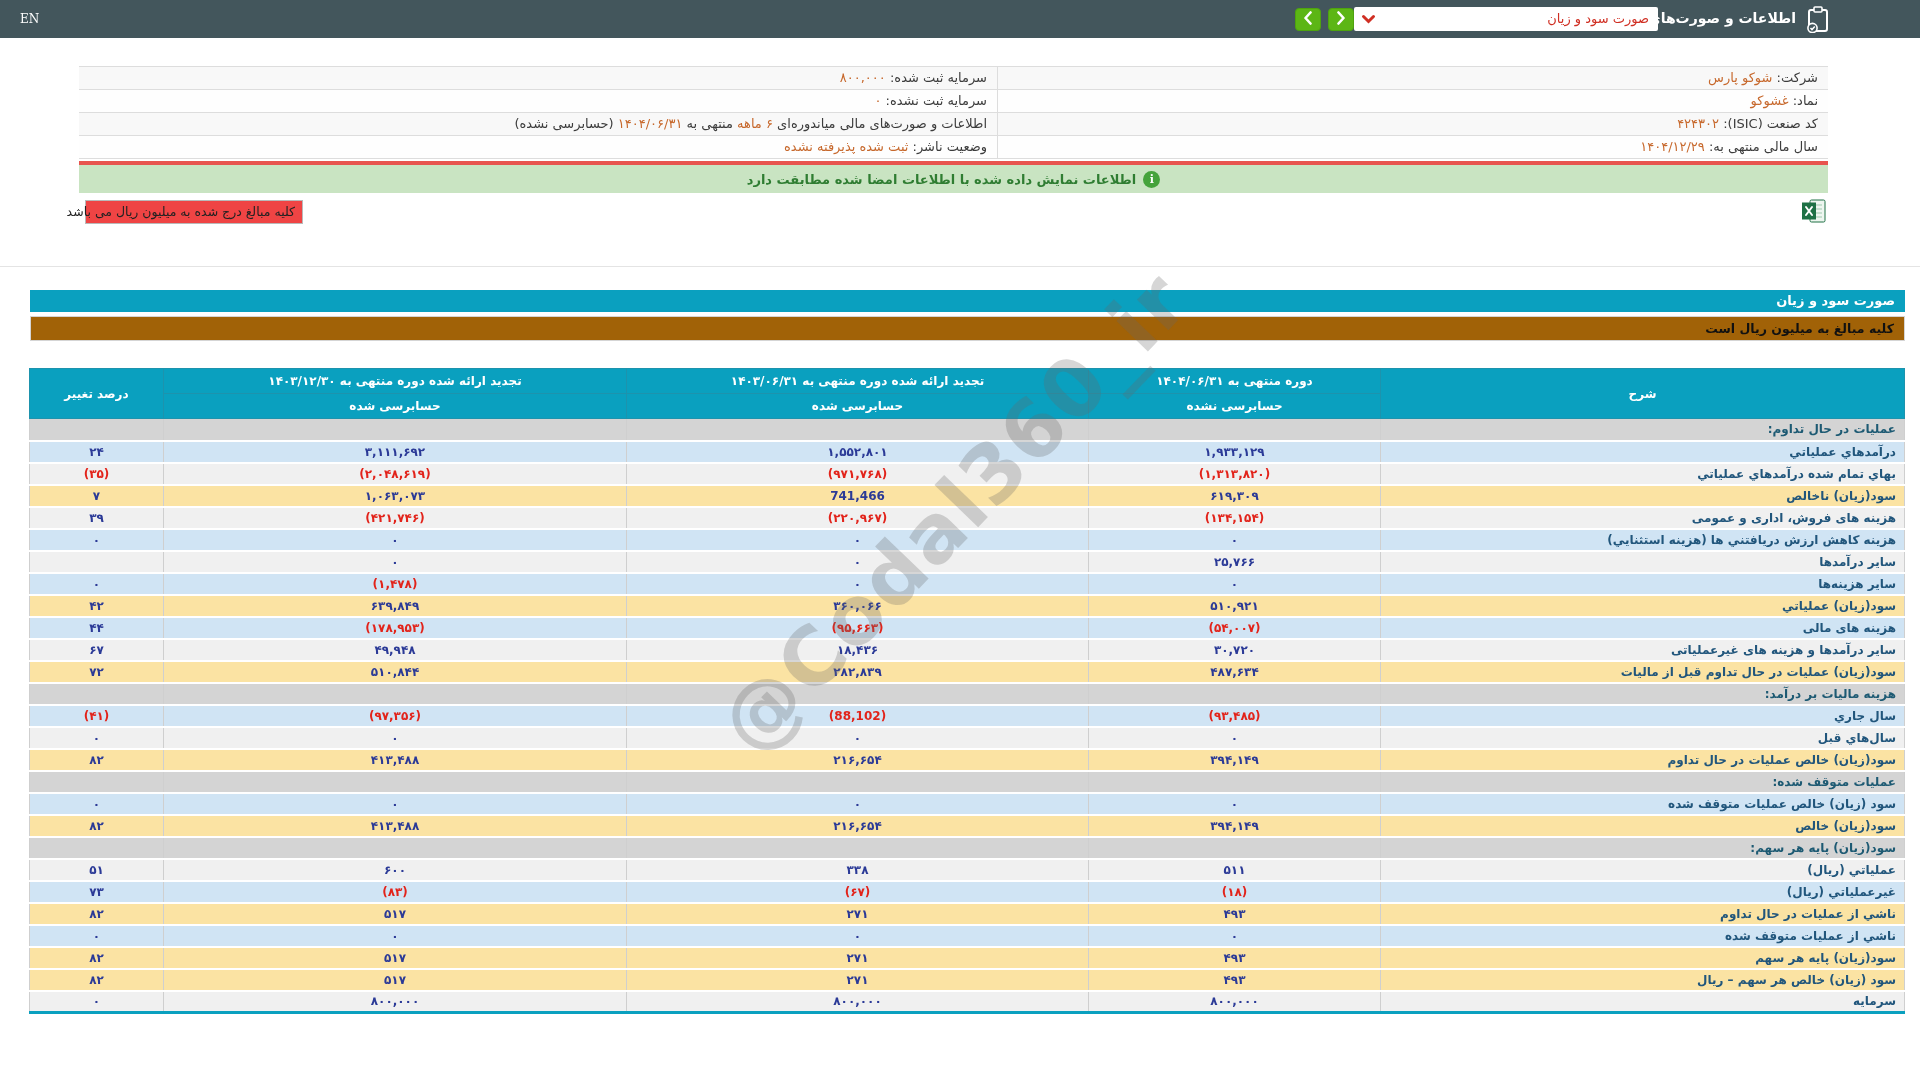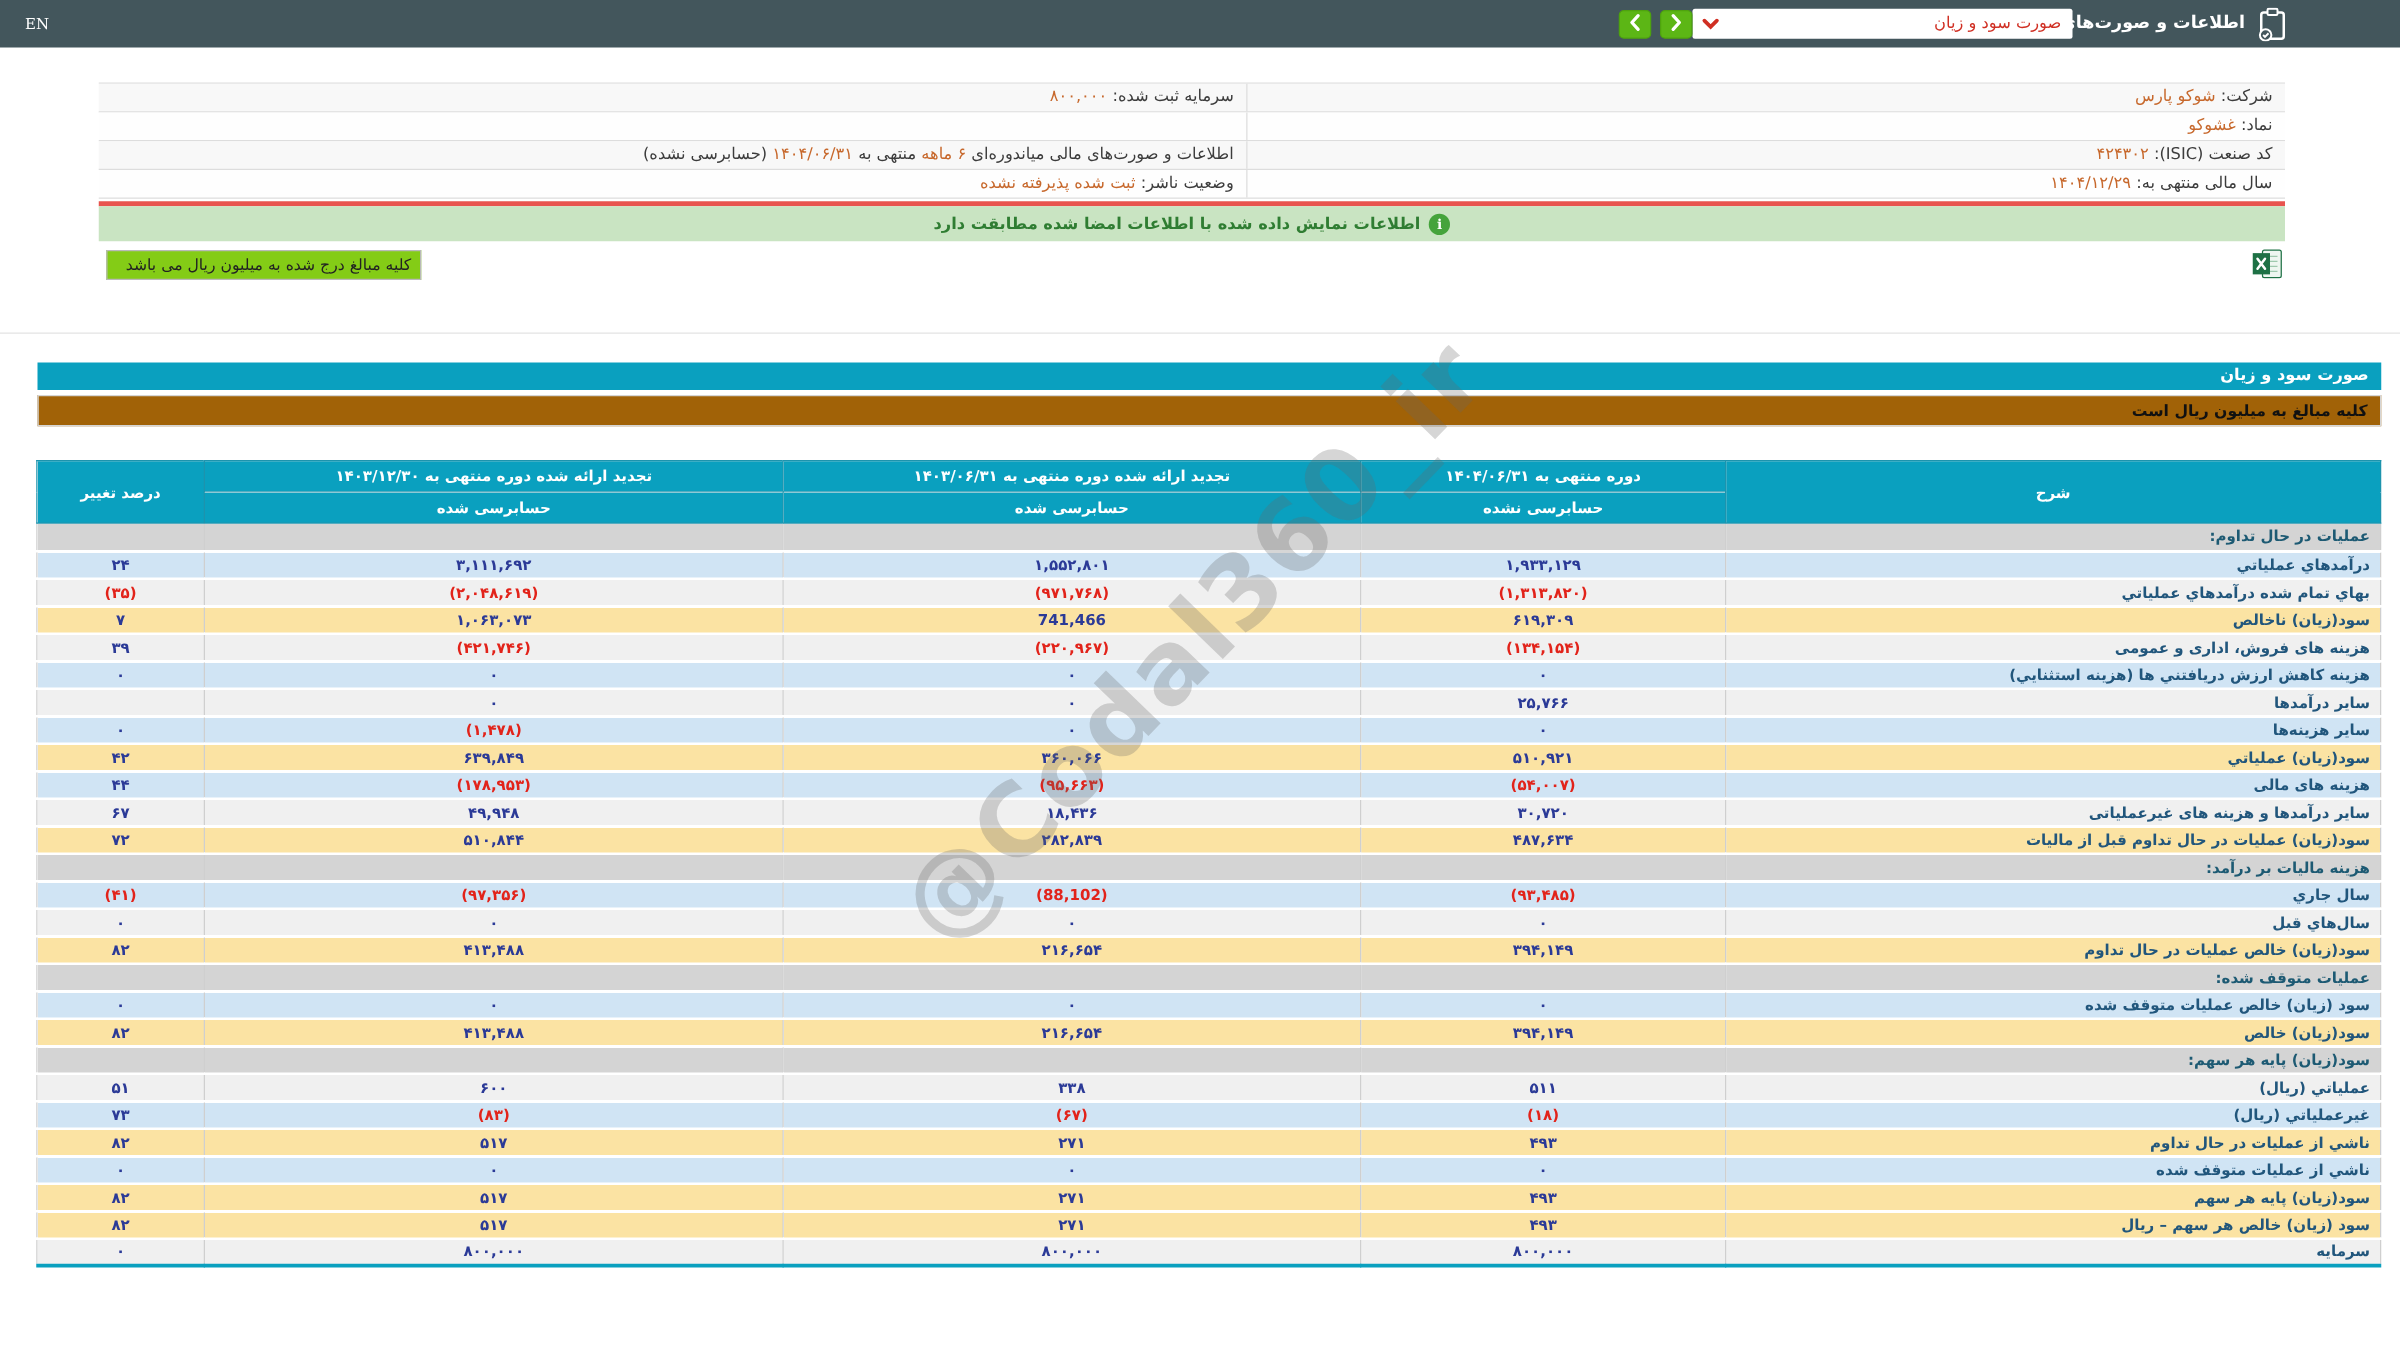--- a/index.html
+++ b/index.html
@@ -29,21 +29,21 @@
   .ilbl { color:#3c3c3c; }
   .ival { color:#c7682c; }
 
   
   .redline { position:absolute; right:92px; left:79px; top:161px; height:4px; background:#e8544e; }
   .banner { position:absolute; right:92px; left:79px; top:165px; height:28px; background:#c9e4c2; display:flex; align-items:center; justify-content:center; gap:7px; }
   .banner-text { color:#2f7d32; font-weight:bold; font-size:13px; }
   .info-icon { width:17px; height:17px; border-radius:50%; background:#45a33c; color:#fff; font-size:11px; font-weight:bold; display:flex; align-items:center; justify-content:center; font-family:"DejaVu Serif", serif; }
 
   
-  .amounts-note { position:absolute; left:85px; top:200px; width:252px; height:24px; line-height:22px; background:#84cc16; border:1px solid #b9b9b9; font-size:12.5px; color:#222; padding:0 7px; text-align:right; white-space:nowrap; }
+  .amounts-note { position:absolute; left:85px; top:200px; width:218px; height:24px; line-height:22px; background:#ef4444; border:1px solid #b9b9b9; font-size:12.5px; color:#222; padding:0 7px; text-align:right; white-space:nowrap; }
   .excel-btn { position:absolute; right:94px; top:199px; width:24px; height:24px; cursor:pointer; }
 
   .divider { position:absolute; left:0; right:0; top:266px; height:1px; background:#e4e4e4; }
 
   
   .stmt-title { position:absolute; right:15px; left:30px; top:290px; height:22px; background:#0aa0bf; color:#fff; font-weight:bold; font-size:13px; line-height:22px; padding-right:10px; }
   .unit-note { position:absolute; right:15px; left:30px; top:316px; height:25px; line-height:23px; background:#a16207; border:1px solid #d5d5d5; font-weight:bold; font-size:12.5px; color:#111; padding-right:10px; }
 
   .stmt-wrap { position:absolute; right:15px; left:30px; top:368px; }
   table.stmt { width:100%; border-collapse:collapse; table-layout:fixed; border-bottom:3px solid #0aa0bf; }
@@ -104,20 +104,24 @@
       </div>
       <div class="info-cell">
         <span class="ilbl">سرمایه ثبت شده:</span>
         <span class="ival">۸۰۰,۰۰۰</span>
       </div>
     </div>
     <div class="info-row">
       <div class="info-cell rc">
         <span class="ilbl">نماد:</span>
         <span class="ival">غشوکو</span>
+      </div>
+      <div class="info-cell">
+        <span class="ilbl">سرمایه ثبت نشده:</span>
+        <span class="ival">۰</span>
       </div>
     </div>
     <div class="info-row">
       <div class="info-cell rc">
         <span class="ilbl">کد صنعت (ISIC):</span>
         <span class="ival">۴۲۴۳۰۲</span>
       </div>
       <div class="info-cell">
         <span class="ilbl">اطلاعات و صورت‌های مالی میاندوره‌ای</span>
         <span class="ival">۶ ماهه</span>

